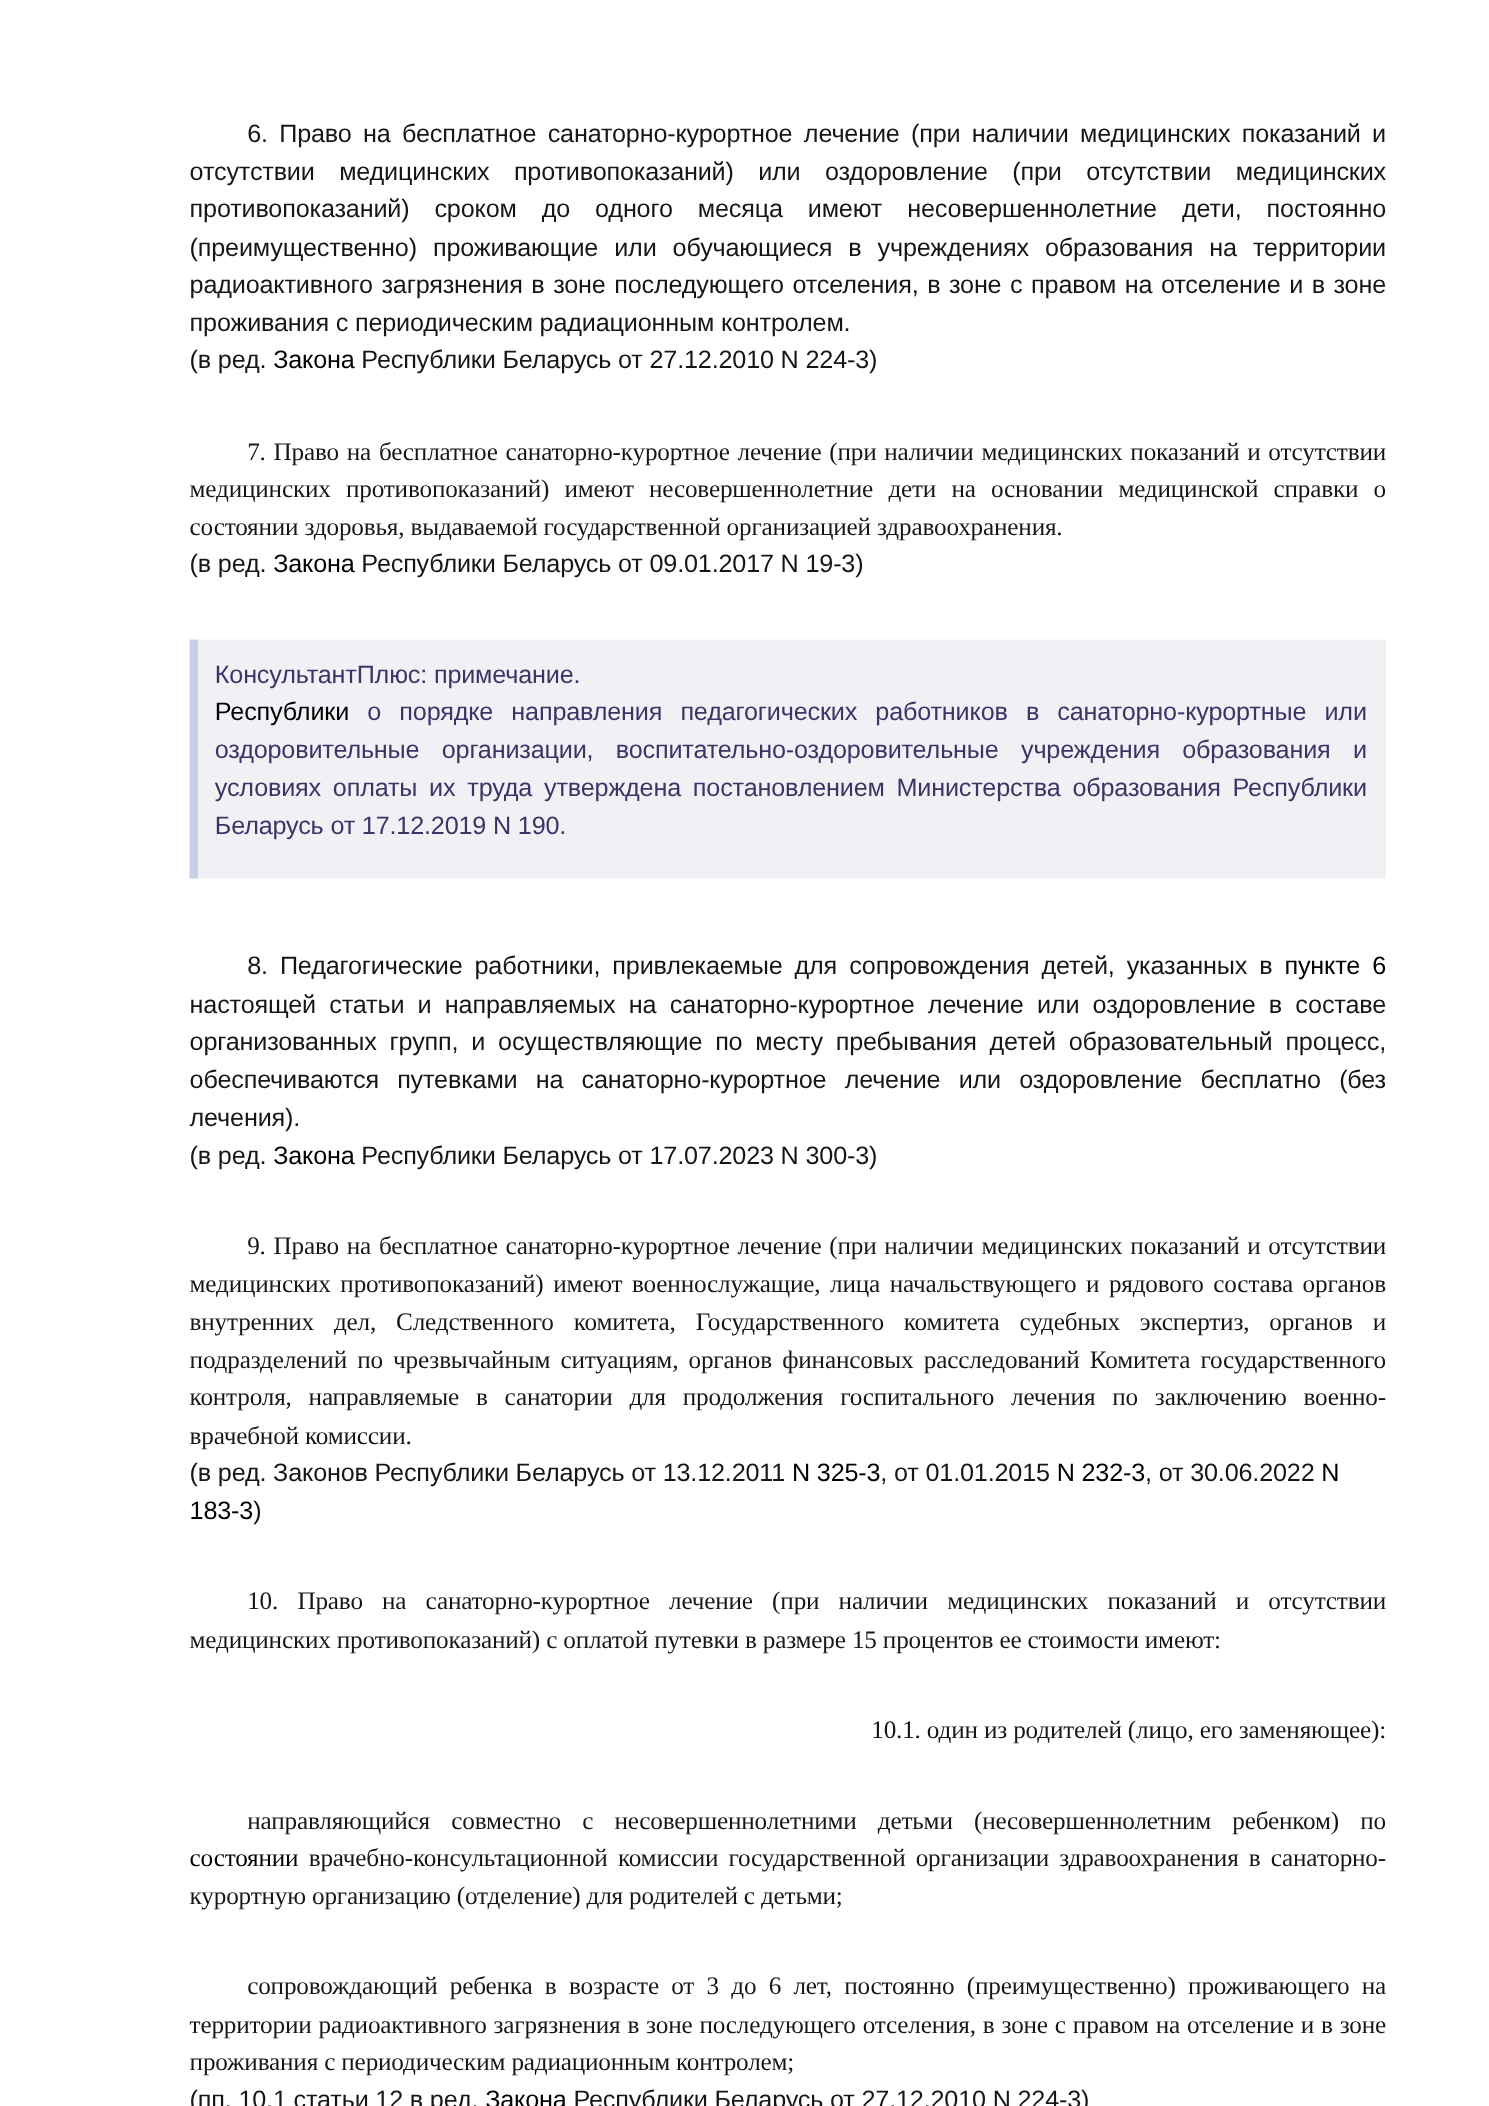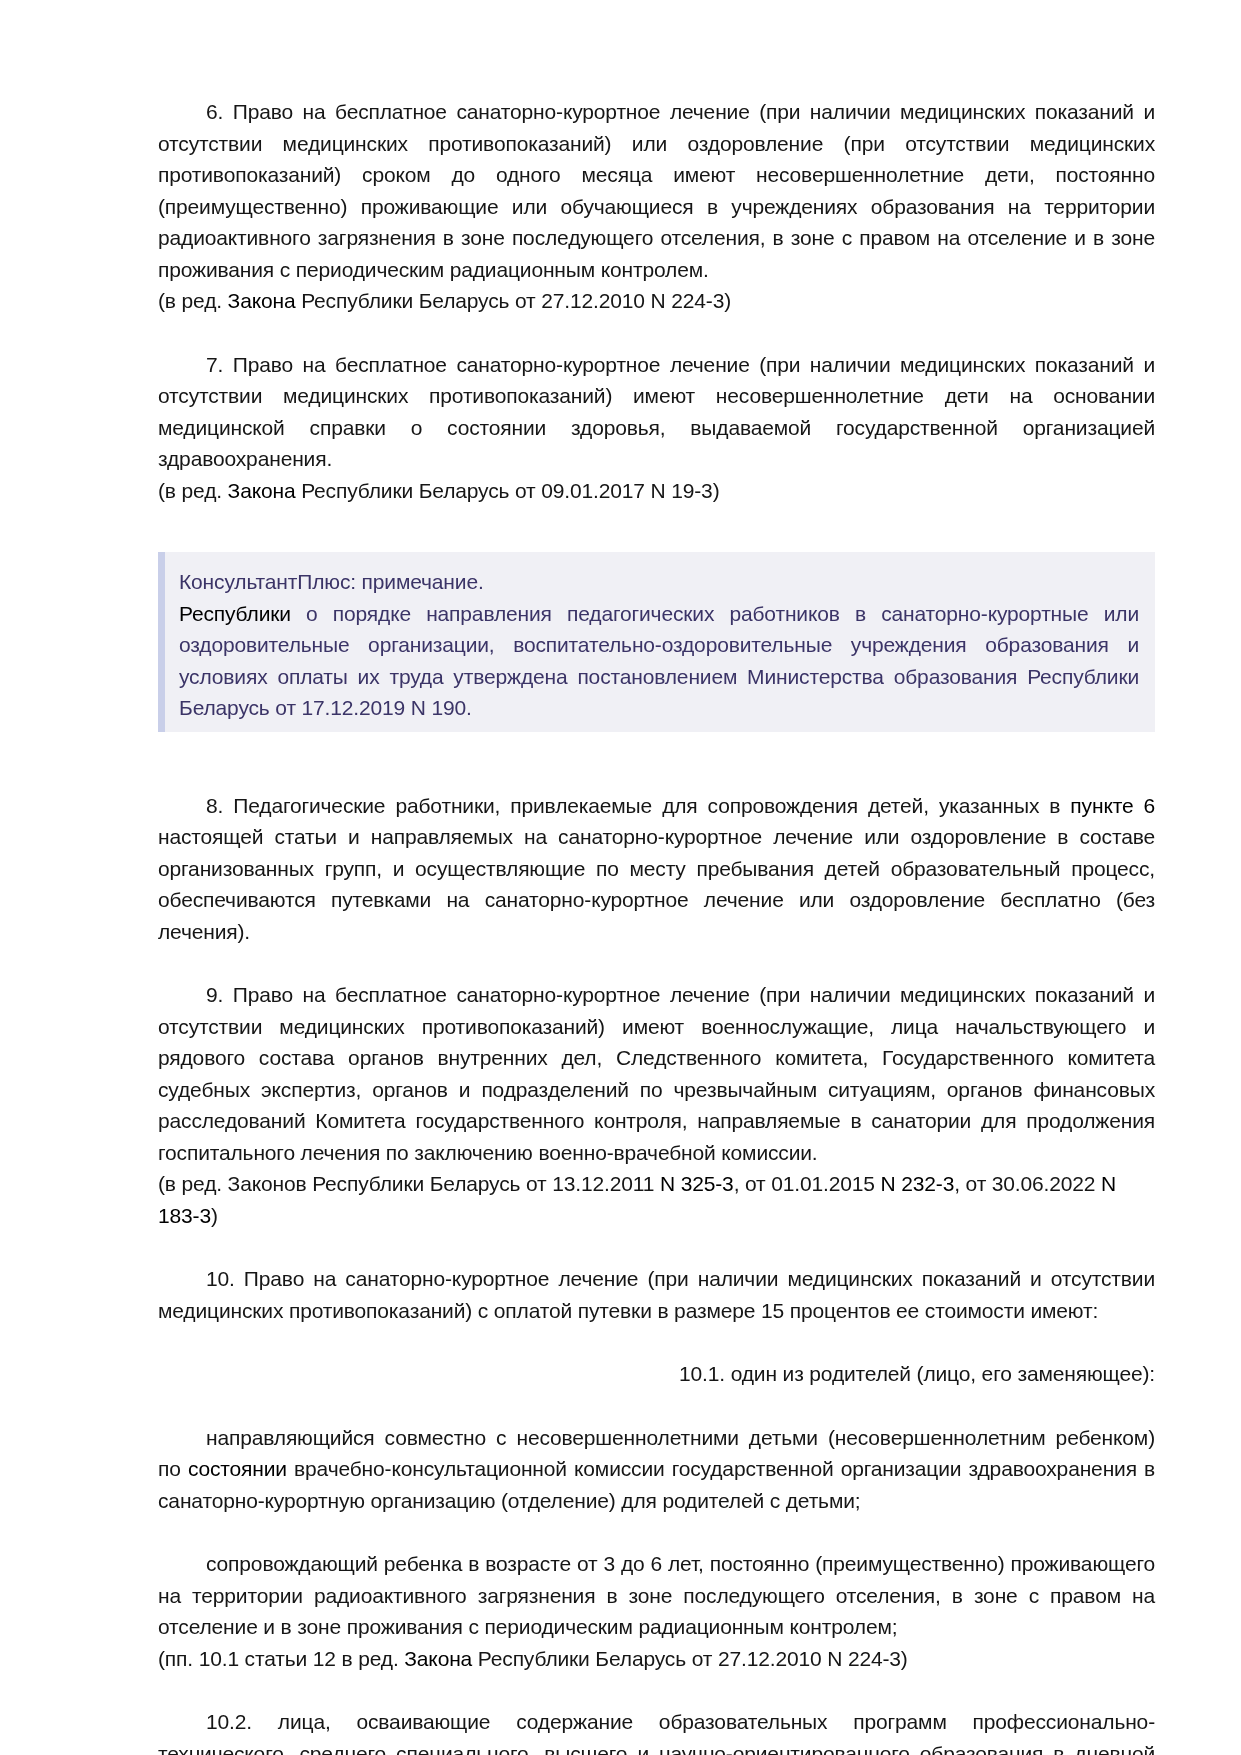--- a/index.html
+++ b/index.html
@@ -27,31 +27,31 @@
     text-indent: 48px;
   }
   .plain-p {
     text-align: right;
     text-indent: 48px;
   }
   .edit-note {
     text-align: left;
     text-indent: 0;
   }
-  .gap { margin-top: 32px; }
+  .gap { margin-top: 44px; font-family: Liberation Serif, serif; }
   .link {
     color: #000000;
     cursor: pointer;
     text-decoration: none;
   }
   .note-box {
     margin: 46px 0 58px 0;
     background: #f0f0f5;
     border-left: 7px solid #c9cfe9;
-    padding: 14px 16px 8px 14px;
+    padding: 14px 16px 28px 14px;
     color: #3b3467;
     box-sizing: border-box;
   }
   .note-p {
     text-align: justify;
     text-indent: 0;
     margin: 0;
   }
 </style>
 </head>
@@ -61,20 +61,21 @@
   <div class="doc-body">
       <p class="body-p"><span>6. Право на бесплатное санаторно-курортное лечение (при наличии медицинских показаний и отсутствии медицинских противопоказаний) или оздоровление (при отсутствии медицинских противопоказаний) сроком до одного месяца имеют несовершеннолетние дети, постоянно (преимущественно) проживающие или обучающиеся в учреждениях образования на территории радиоактивного загрязнения в зоне последующего отселения, в зоне с правом на отселение и в зоне проживания с периодическим радиационным контролем.</span></p>
       <p class="edit-note"><span>(в ред. </span><span class="link">Закона</span><span> Республики Беларусь от 27.12.2010 N 224-3)</span></p>
       <p class="body-p gap"><span>7. Право на бесплатное санаторно-курортное лечение (при наличии медицинских показаний и отсутствии медицинских противопоказаний) имеют несовершеннолетние дети на основании медицинской справки о состоянии здоровья, выдаваемой государственной организацией здравоохранения.</span></p>
       <p class="edit-note"><span>(в ред. </span><span class="link">Закона</span><span> Республики Беларусь от 09.01.2017 N 19-3)</span></p>
       <div class="note-box">
         <p class="note-p"><span>КонсультантПлюс: примечание.</span></p>
         <p class="note-p"><span class="link">Республики</span><span> о порядке направления педагогических работников в санаторно-курортные или оздоровительные организации, воспитательно-оздоровительные учреждения образования и условиях оплаты их труда утверждена постановлением Министерства образования Республики Беларусь от 17.12.2019 N 190.</span></p>
       </div>
       <p class="body-p"><span>8. Педагогические работники, привлекаемые для сопровождения детей, указанных в </span><span class="link">пункте 6</span><span> настоящей статьи и направляемых на санаторно-курортное лечение или оздоровление в составе организованных групп, и осуществляющие по месту пребывания детей образовательный процесс, обеспечиваются путевками на санаторно-курортное лечение или оздоровление бесплатно (без лечения).</span></p>
+      <p class="edit-note"><span>(в ред. </span><span class="link">Закона</span><span> Республики Беларусь от 17.07.2023 N 300-3)</span></p>
       <p class="body-p gap"><span>9. Право на бесплатное санаторно-курортное лечение (при наличии медицинских показаний и отсутствии медицинских противопоказаний) имеют военнослужащие, лица начальствующего и рядового состава органов внутренних дел, Следственного комитета, Государственного комитета судебных экспертиз, органов и подразделений по чрезвычайным ситуациям, органов финансовых расследований Комитета государственного контроля, направляемые в санатории для продолжения госпитального лечения по заключению военно-врачебной комиссии.</span></p>
       <p class="edit-note"><span>(в ред. Законов Республики Беларусь от 13.12.2011 </span><span class="link">N 325-3</span><span>, от 01.01.2015 </span><span class="link">N 232-3</span><span>, от 30.06.2022 </span><span class="link">N 183-3</span><span>)</span></p>
       <p class="body-p gap"><span>10. Право на санаторно-курортное лечение (при наличии медицинских показаний и отсутствии медицинских противопоказаний) с оплатой путевки в размере 15 процентов ее стоимости имеют:</span></p>
       <p class="plain-p gap"><span>10.1. один из родителей (лицо, его заменяющее):</span></p>
       <p class="body-p gap"><span>направляющийся совместно с несовершеннолетними детьми (несовершеннолетним ребенком) по </span><span class="link">состоянии</span><span> врачебно-консультационной комиссии государственной организации здравоохранения в санаторно-курортную организацию (отделение) для родителей с детьми;</span></p>
       <p class="body-p gap"><span>сопровождающий ребенка в возрасте от 3 до 6 лет, постоянно (преимущественно) проживающего на территории радиоактивного загрязнения в зоне последующего отселения, в зоне с правом на отселение и в зоне проживания с периодическим радиационным контролем;</span></p>
       <p class="edit-note"><span>(пп. 10.1 статьи 12 в ред. </span><span class="link">Закона</span><span> Республики Беларусь от 27.12.2010 N 224-3)</span></p>
       <p class="body-p gap"><span>10.2. лица, осваивающие содержание образовательных программ профессионально-технического, среднего специального, высшего и научно-ориентированного образования в дневной форме получения образования.</span></p>
     </div>
 </div>

